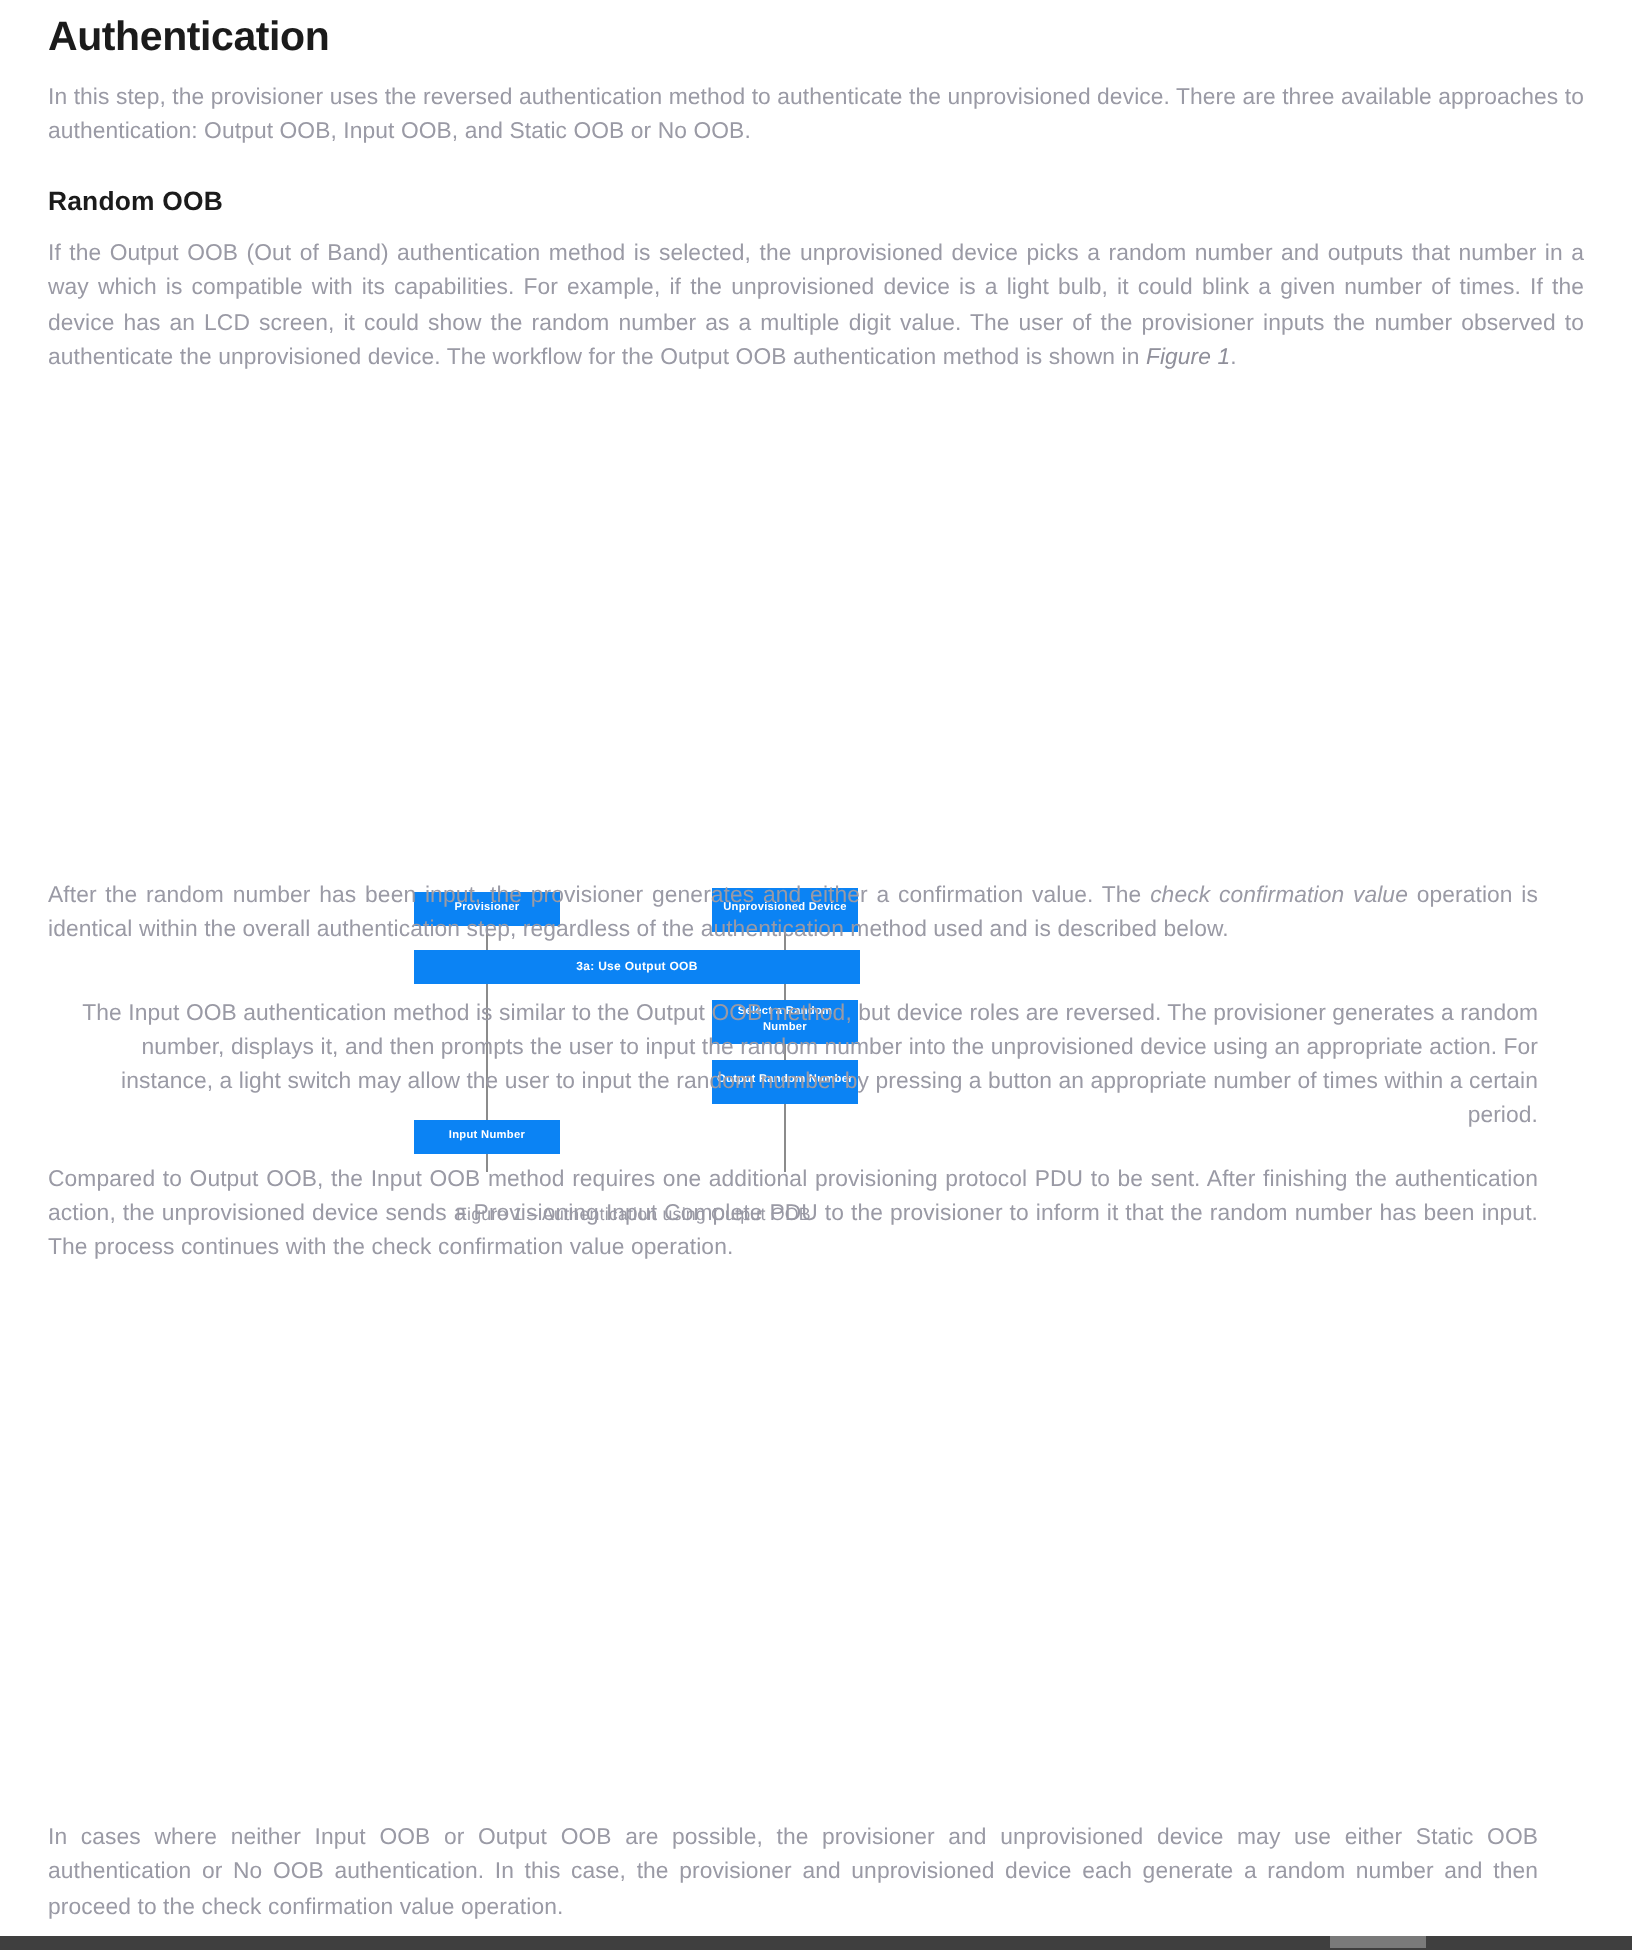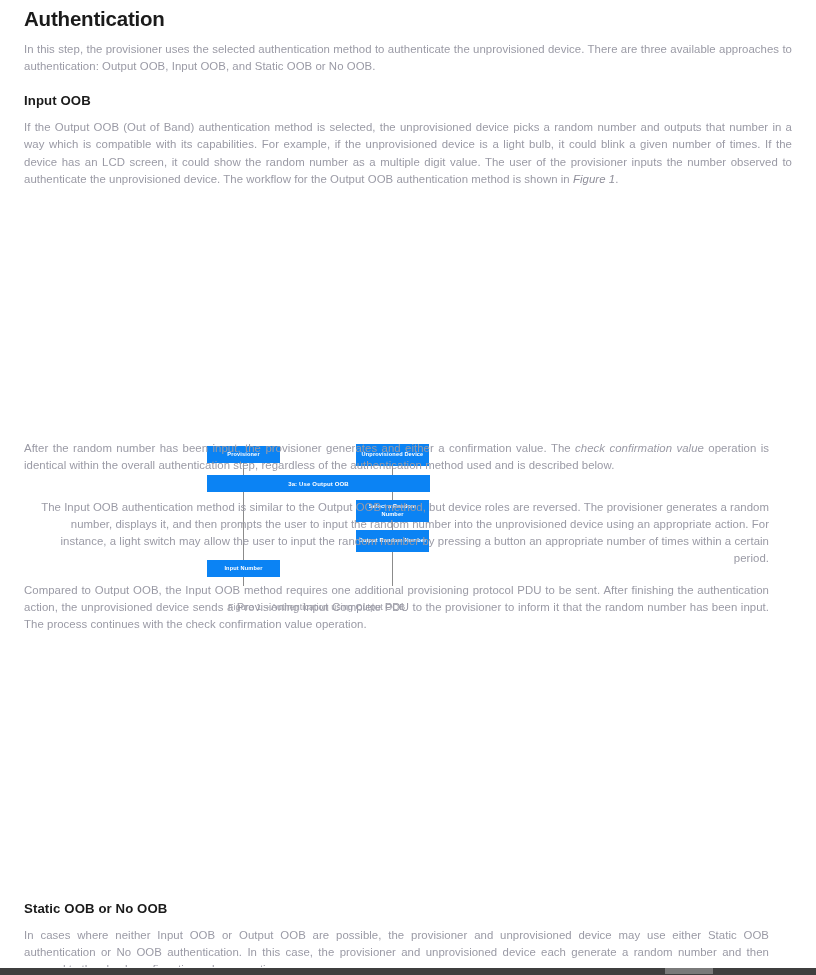--- a/index.html
+++ b/index.html
@@ -130,25 +130,25 @@
 </style>
 </head>
 <body>
 
 <div class="page">
 
   <h1 class="doc-title">Authentication</h1>
 
   <div class="spacer-10"></div>
 
-  <p class="body-text">In this step, the provisioner uses the selected authentication method to authenticate the unprovisioned device. There are three available approaches to authentication: Output OOB, Input OOB, and Static OOB or No OOB.</p>
+  <p class="body-text">In this step, the provisioner uses the reversed authentication method to authenticate the unprovisioned device. There are three available approaches to authentication: Output OOB, Input OOB, and Static OOB or No OOB.</p>
 
   <div class="spacer-18"></div>
 
-  <h2 class="section-title">Input OOB</h2>
+  <h2 class="section-title">Random OOB</h2>
 
   <div class="spacer-10"></div>
 
   <p class="body-text"><span>If the Output OOB (Out of Band) authentication method is selected, the unprovisioned device picks a random number and outputs that number in a way which is compatible with its capabilities. For example, if the unprovisioned device is a light bulb, it could blink a given number of times. If the device has an LCD screen, it could show the random number as a multiple digit value. The user of the provisioner inputs the number observed to authenticate the unprovisioned device. The workflow for the Output OOB authentication method is shown in </span><b class="figref">Figure 1</b><span>.</span></p>
 
   <div class="spacer-22"></div>
 
   <div class="figure">
     <div class="diagram" style="width:768px;height:190px;">
 
@@ -220,21 +220,20 @@
       
       
       
 
       
       
     </div>
   </div>
 
   <div style="position:absolute;left:24px;top:901px;width:745px;">
-    <h2 class="section-title">Static OOB or No OOB</h2>
     <div class="spacer-10"></div>
     <p class="body-text">In cases where neither Input OOB or Output OOB are possible, the provisioner and unprovisioned device may use either Static OOB authentication or No OOB authentication. In this case, the provisioner and unprovisioned device each generate a random number and then proceed to the check confirmation value operation.</p>
   </div>
 
 </div>
 
 <div class="hscrollbar">
   <div class="top-line"></div>
   <div class="thumb" style="left:665px;width:48px;"></div>
 </div>

